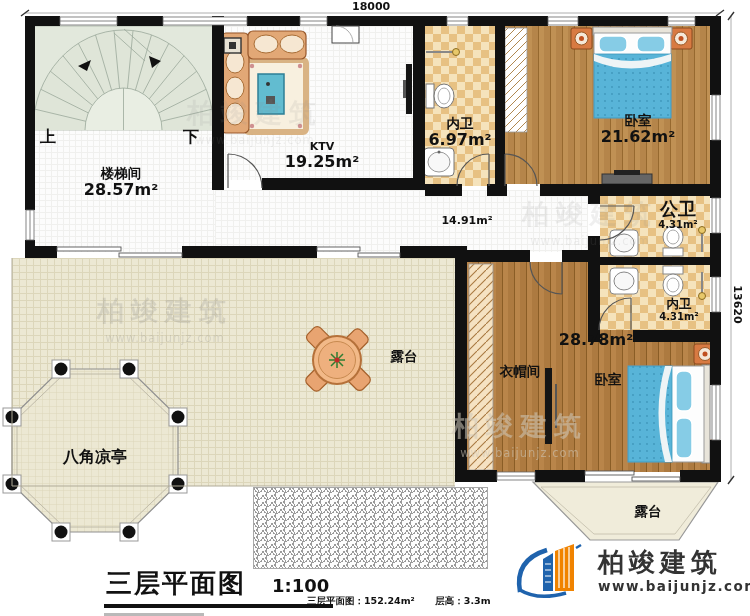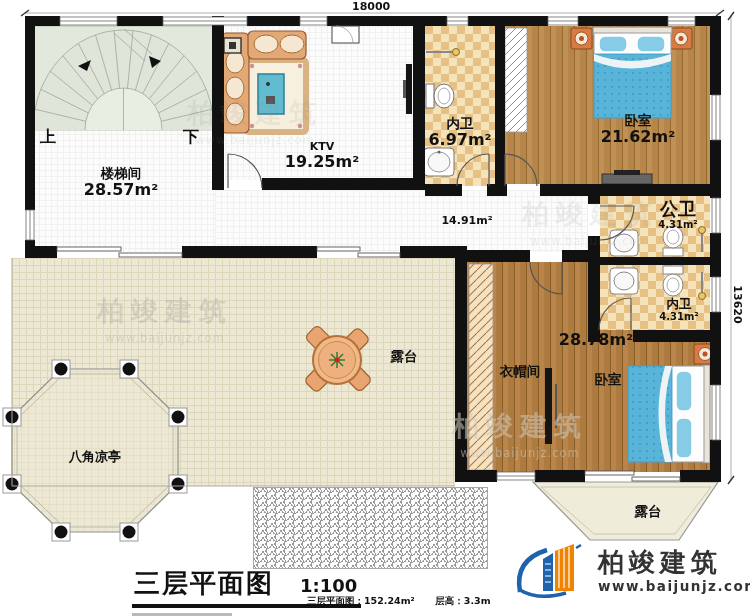--- a/index.html
+++ b/index.html
@@ -26,21 +26,21 @@
   .rlabel{position:absolute;transform:translate(-50%,-50%);text-align:center;line-height:1.12;
           font-weight:bold;white-space:nowrap;}
   .rname{font-size:13.5px;display:block;}
   .rarea{font-size:16px;display:block;}
   .big{font-size:11px;}
   .dimtext{position:absolute;font-size:11px;font-weight:bold;}
   .wm{position:absolute;display:flex;flex-direction:column;align-items:center;pointer-events:none;}
   .wm .wm1{font-size:27px;font-weight:bold;letter-spacing:7px;}
   .wm .wm2{font-size:11.5px;letter-spacing:1px;margin-top:2px;}
   
-  #titleblock{position:absolute;left:104px;top:566px;margin-left:28px;}
+  #titleblock{position:absolute;left:104px;top:566px;}
   #titlerow{display:flex;align-items:baseline;border-bottom:4px solid #111;padding:0 4px 3px 2px;}
   #title-main{font-size:26px;font-weight:bold;letter-spacing:2px;}
   #title-scale{font-size:18px;font-weight:bold;margin-left:26px;}
   #title-underline2{width:100px;height:4px;background:#b9b9b9;margin-top:5px;}
   #title-info{position:absolute;left:307px;top:595px;font-size:9.5px;font-weight:bold;white-space:nowrap;}
   
   #logo{position:absolute;left:514px;top:541px;width:232px;height:62px;}
   #logo-name{position:absolute;left:84px;top:4px;font-size:26px;font-weight:bold;letter-spacing:5px;color:#333;}
   #logo-site{position:absolute;left:84px;top:37px;font-size:13.5px;font-weight:bold;letter-spacing:1.5px;color:#333;}
   svg{position:absolute;left:0;top:0;}
@@ -464,21 +464,21 @@
     <span class="rname">衣帽间</span>
   </div>
 
   <div class="rlabel" style="left:404px;top:357px;">
     <span class="rname">露台</span>
   </div>
   <div class="rlabel" style="left:648px;top:512px;">
     <span class="rname">露台</span>
   </div>
   <div class="rlabel" style="left:95px;top:457px;">
-    <span class="rname" style="font-size:13px;">八角凉亭</span>
+    <span class="rname" style="font-size:16px;">八角凉亭</span>
   </div>
 
   <div class="dimtext" style="left:352px;top:0px;">18000</div>
   <div class="dimtext" style="left:718px;top:298px;transform:rotate(90deg);transform-origin:center;">13620</div>
 
   <div id="titleblock">
     <div id="titlerow">
       <span id="title-main">三层平面图</span>
       <span id="title-scale">1:100</span>
     </div>

